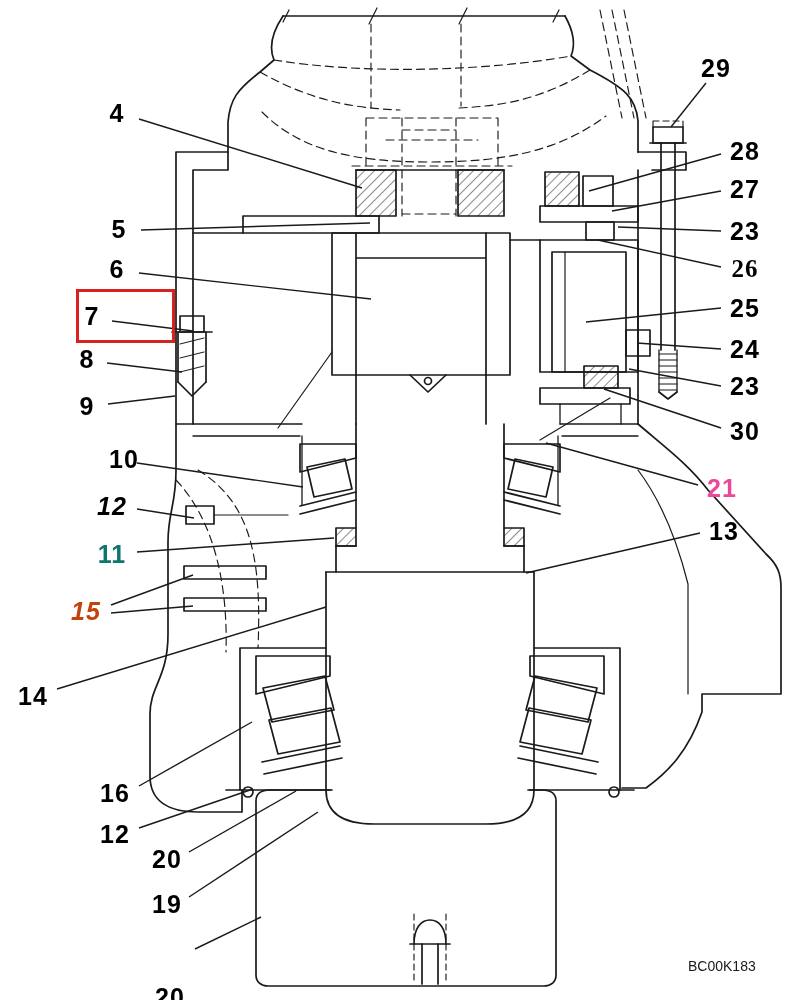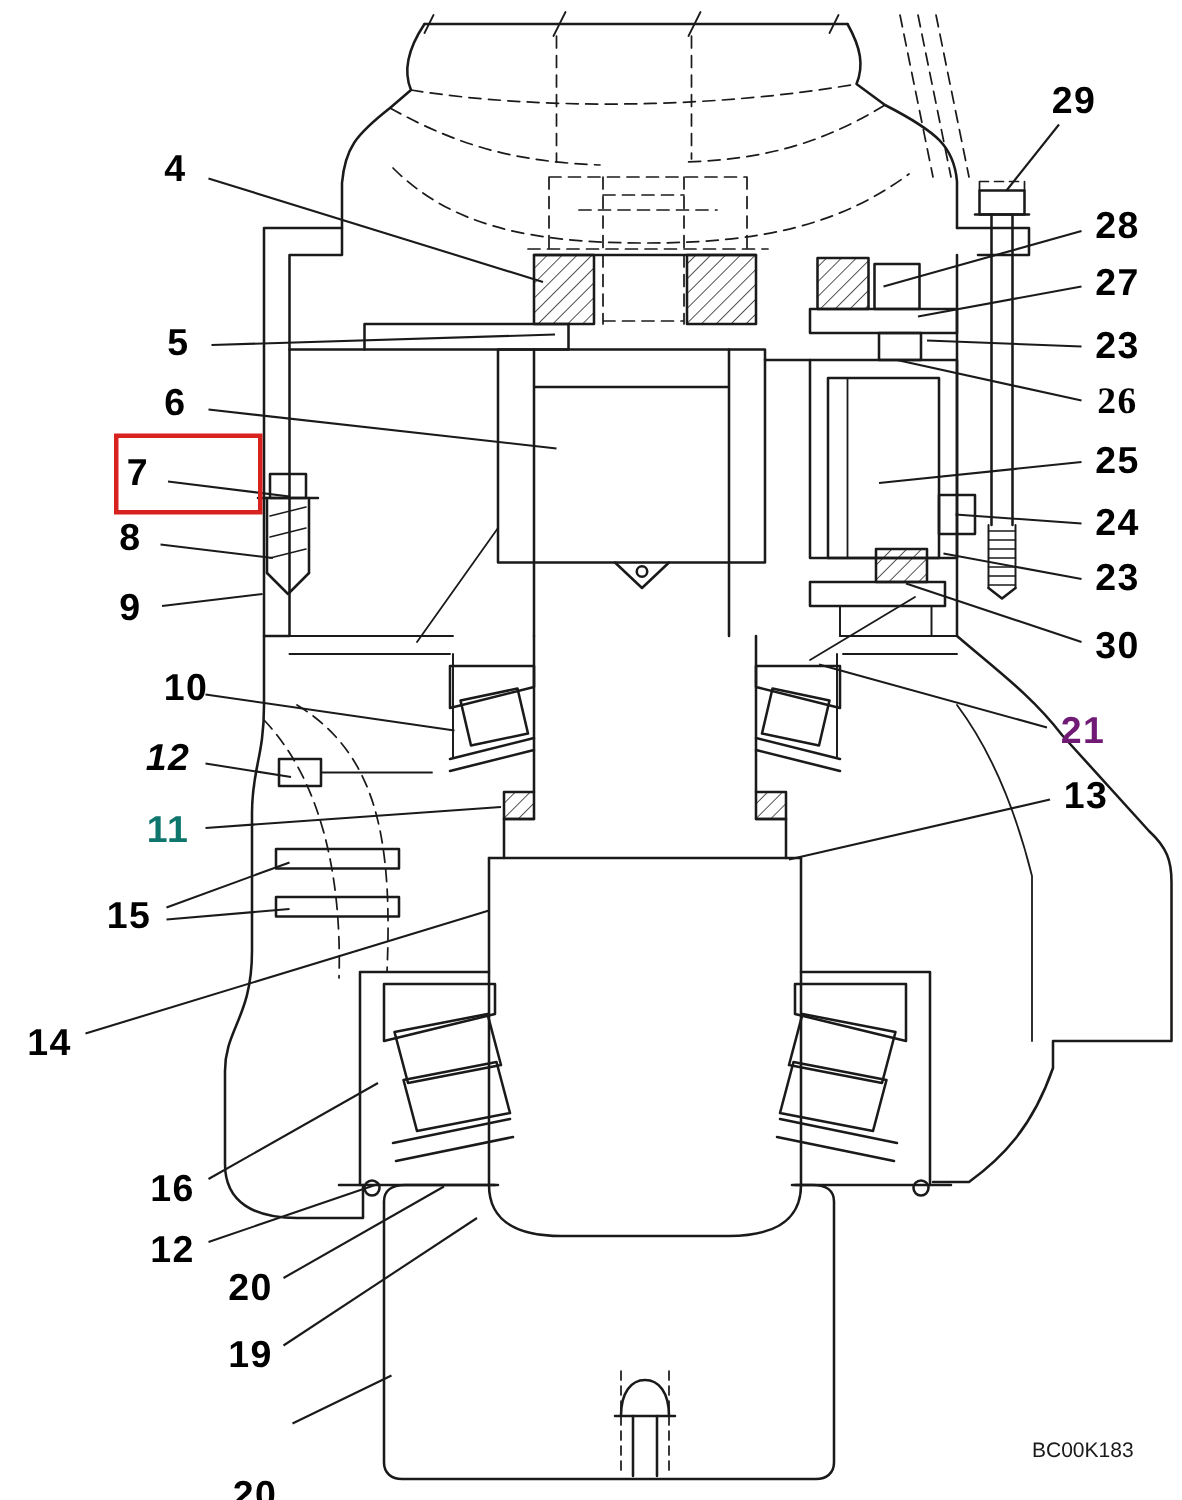--- a/index.html
+++ b/index.html
@@ -228,35 +228,35 @@
       <div class="part-label" style="left: 117px; top: 113px; color: rgb(0, 0, 0);">4</div>
       <div class="part-label" style="left: 119px; top: 229px; color: rgb(0, 0, 0);">5</div>
       <div class="part-label" style="left: 117px; top: 269px; color: rgb(0, 0, 0);">6</div>
       <div class="highlight-box" style="left: 76px; top: 289px; width: 99px; height: 54px; border-color: rgb(216, 34, 31);"></div>
       <div class="part-label" style="left: 92px; top: 316px; color: rgb(0, 0, 0);">7</div>
       <div class="part-label" style="left: 87px; top: 359px; color: rgb(0, 0, 0);">8</div>
       <div class="part-label" style="left: 87px; top: 406px; color: rgb(0, 0, 0);">9</div>
       <div class="part-label" style="left: 96px; top: 459px; color: rgb(0, 0, 0); margin-left: 28px;">10</div>
       <div class="part-label" style="left: 112px; top: 506px; color: rgb(0, 0, 0); font-style: italic;">12</div>
       <div class="part-label" style="left: 112px; top: 554px; color: #0f766e;">11</div>
-      <div class="part-label" style="left: 86px; top: 611px; color: #000000;">15</div>
+      <div class="part-label" style="left: 86px; top: 611px; color: #c2410c; font-style: italic;">15</div>
       <div class="part-label" style="left: 33px; top: 696px; color: rgb(0, 0, 0);">14</div>
       <div class="part-label" style="left: 115px; top: 793px; color: rgb(0, 0, 0);">16</div>
       <div class="part-label" style="left: 115px; top: 834px; color: rgb(0, 0, 0);">12</div>
       <div class="part-label" style="left: 167px; top: 859px; color: rgb(0, 0, 0);">20</div>
       <div class="part-label" style="left: 167px; top: 904px; color: rgb(0, 0, 0);">19</div>
       <div class="part-label" style="left: 170px; top: 956px; color: rgb(0, 0, 0); margin-top: 41px;">20</div>
       <div class="part-label" style="left: 716px; top: 68px; color: rgb(0, 0, 0);">29</div>
       <div class="part-label" style="left: 745px; top: 151px; color: rgb(0, 0, 0);">28</div>
       <div class="part-label" style="left: 745px; top: 189px; color: rgb(0, 0, 0);">27</div>
       <div class="part-label" style="left: 745px; top: 231px; color: rgb(0, 0, 0);">23</div>
       <div class="part-label" style="left: 745px; top: 268px; color: rgb(0, 0, 0); font-family: Liberation Serif, serif;">26</div>
       <div class="part-label" style="left: 745px; top: 308px; color: rgb(0, 0, 0);">25</div>
       <div class="part-label" style="left: 745px; top: 349px; color: rgb(0, 0, 0);">24</div>
       <div class="part-label" style="left: 745px; top: 386px; color: rgb(0, 0, 0);">23</div>
       <div class="part-label" style="left: 745px; top: 431px; color: rgb(0, 0, 0);">30</div>
-      <div class="part-label" style="left: 722px; top: 488px; color: #701a75;">21</div>
+      <div class="part-label" style="left: 722px; top: 488px; color: #ec4899;">21</div>
       <div class="part-label" style="left: 724px; top: 531px; color: rgb(0, 0, 0);">13</div>
     </div>
 
   <div class="figure-code">BC00K183</div>
 
 </div>
 
 </body></html>

